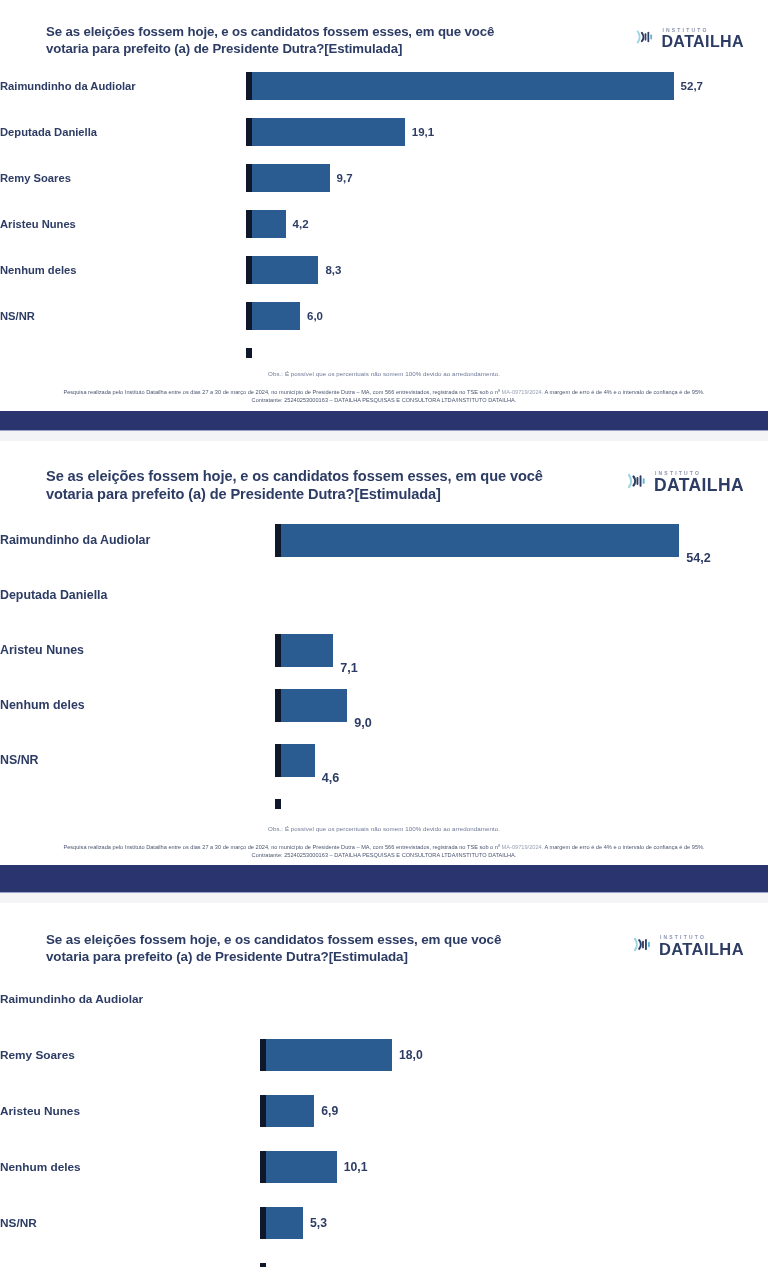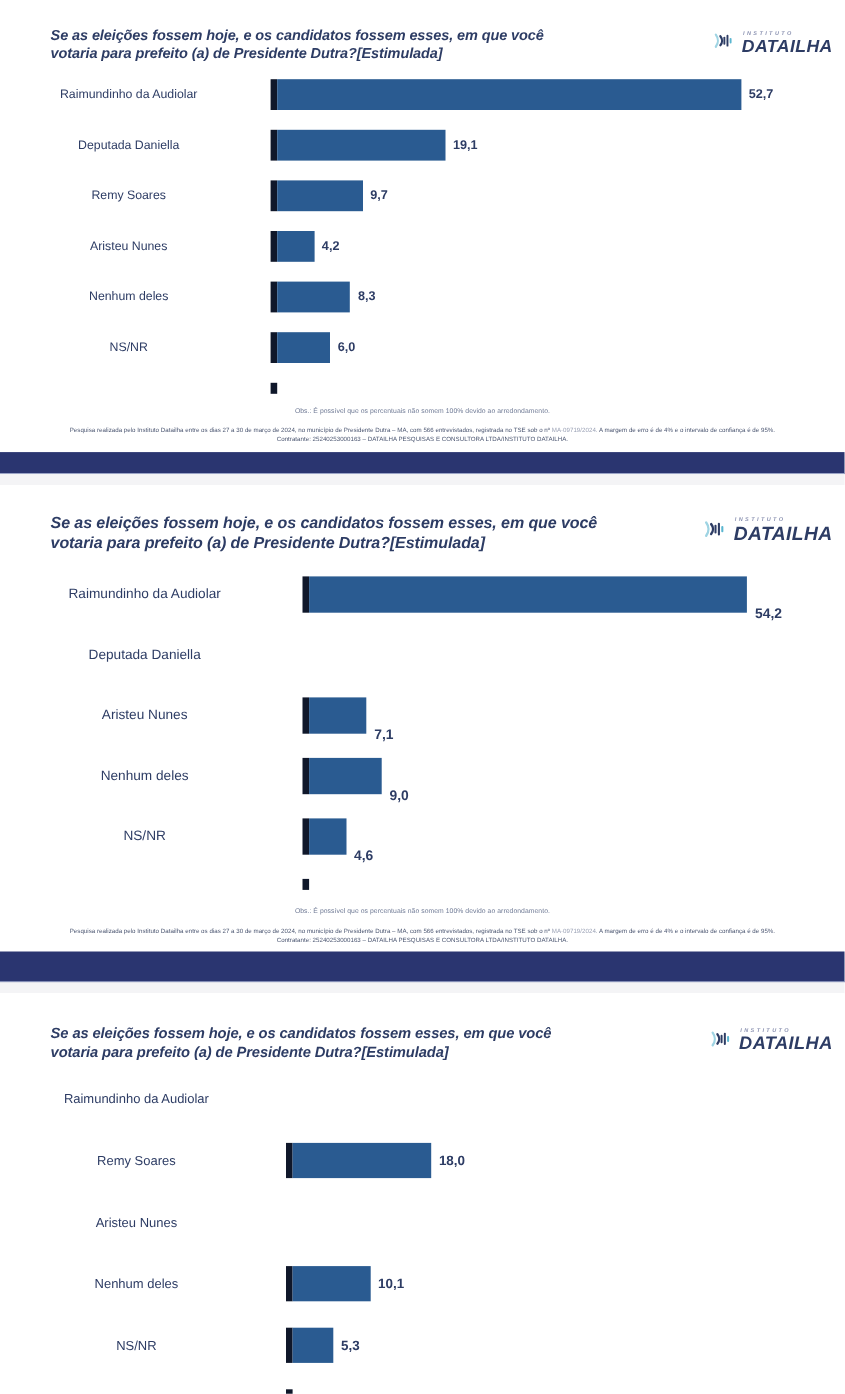--- a/index.html
+++ b/index.html
@@ -24,22 +24,21 @@
     width: 768px;
     background: #ffffff;
     overflow: hidden;
   }
 
   
   .slide-header {
     display: flex;
     align-items: flex-start;
     justify-content: space-between;
-    padding: 0 11px 0 46px;
-    font-style: italic;
+    padding: 0 24px 0 46px;
   }
   .slide-title {
     color: #2d3c64;
     font-weight: bold;
     line-height: 1.28;
     letter-spacing: -0.1px;
     margin: 0;
     flex: 1 1 auto;
     text-align: justify;
     text-justify: inter-word;
@@ -75,23 +74,23 @@
     position: relative;
     margin-top: 6px;
   }
   .bar-row {
     display: flex;
     align-items: center;
     width: 100%;
   }
   .bar-label {
     flex: 0 0 auto;
-    text-align: center;
+    text-align: left;
     color: #2d3c64;
-    font-weight: normal;
+    font-weight: bold;
     padding-right: 12px;
     white-space: nowrap;
   }
   .bar-track {
     flex: 1 1 auto;
     display: flex;
     align-items: center;
     border-left: 6px solid #0f172a;
     height: 100%;
   }
@@ -341,20 +340,24 @@
         </div>
         <div class="bar-row">
           <div class="bar-label">Remy Soares</div>
           <div class="bar-track">
             <div class="bar" style="width: 126px; background: rgb(42, 91, 145);"></div>
             <div class="bar-value">18,0</div>
           </div>
         </div>
         <div class="bar-row">
           <div class="bar-label">Aristeu Nunes</div>
+          <div class="bar-track">
+            <div class="bar" style="width: 48.3px; background: rgb(42, 91, 145);"></div>
+            <div class="bar-value">6,9</div>
+          </div>
         </div>
         <div class="bar-row">
           <div class="bar-label">Nenhum deles</div>
           <div class="bar-track">
             <div class="bar" style="width: 70.7px; background: rgb(42, 91, 145);"></div>
             <div class="bar-value">10,1</div>
           </div>
         </div>
         <div class="bar-row">
           <div class="bar-label">NS/NR</div>

